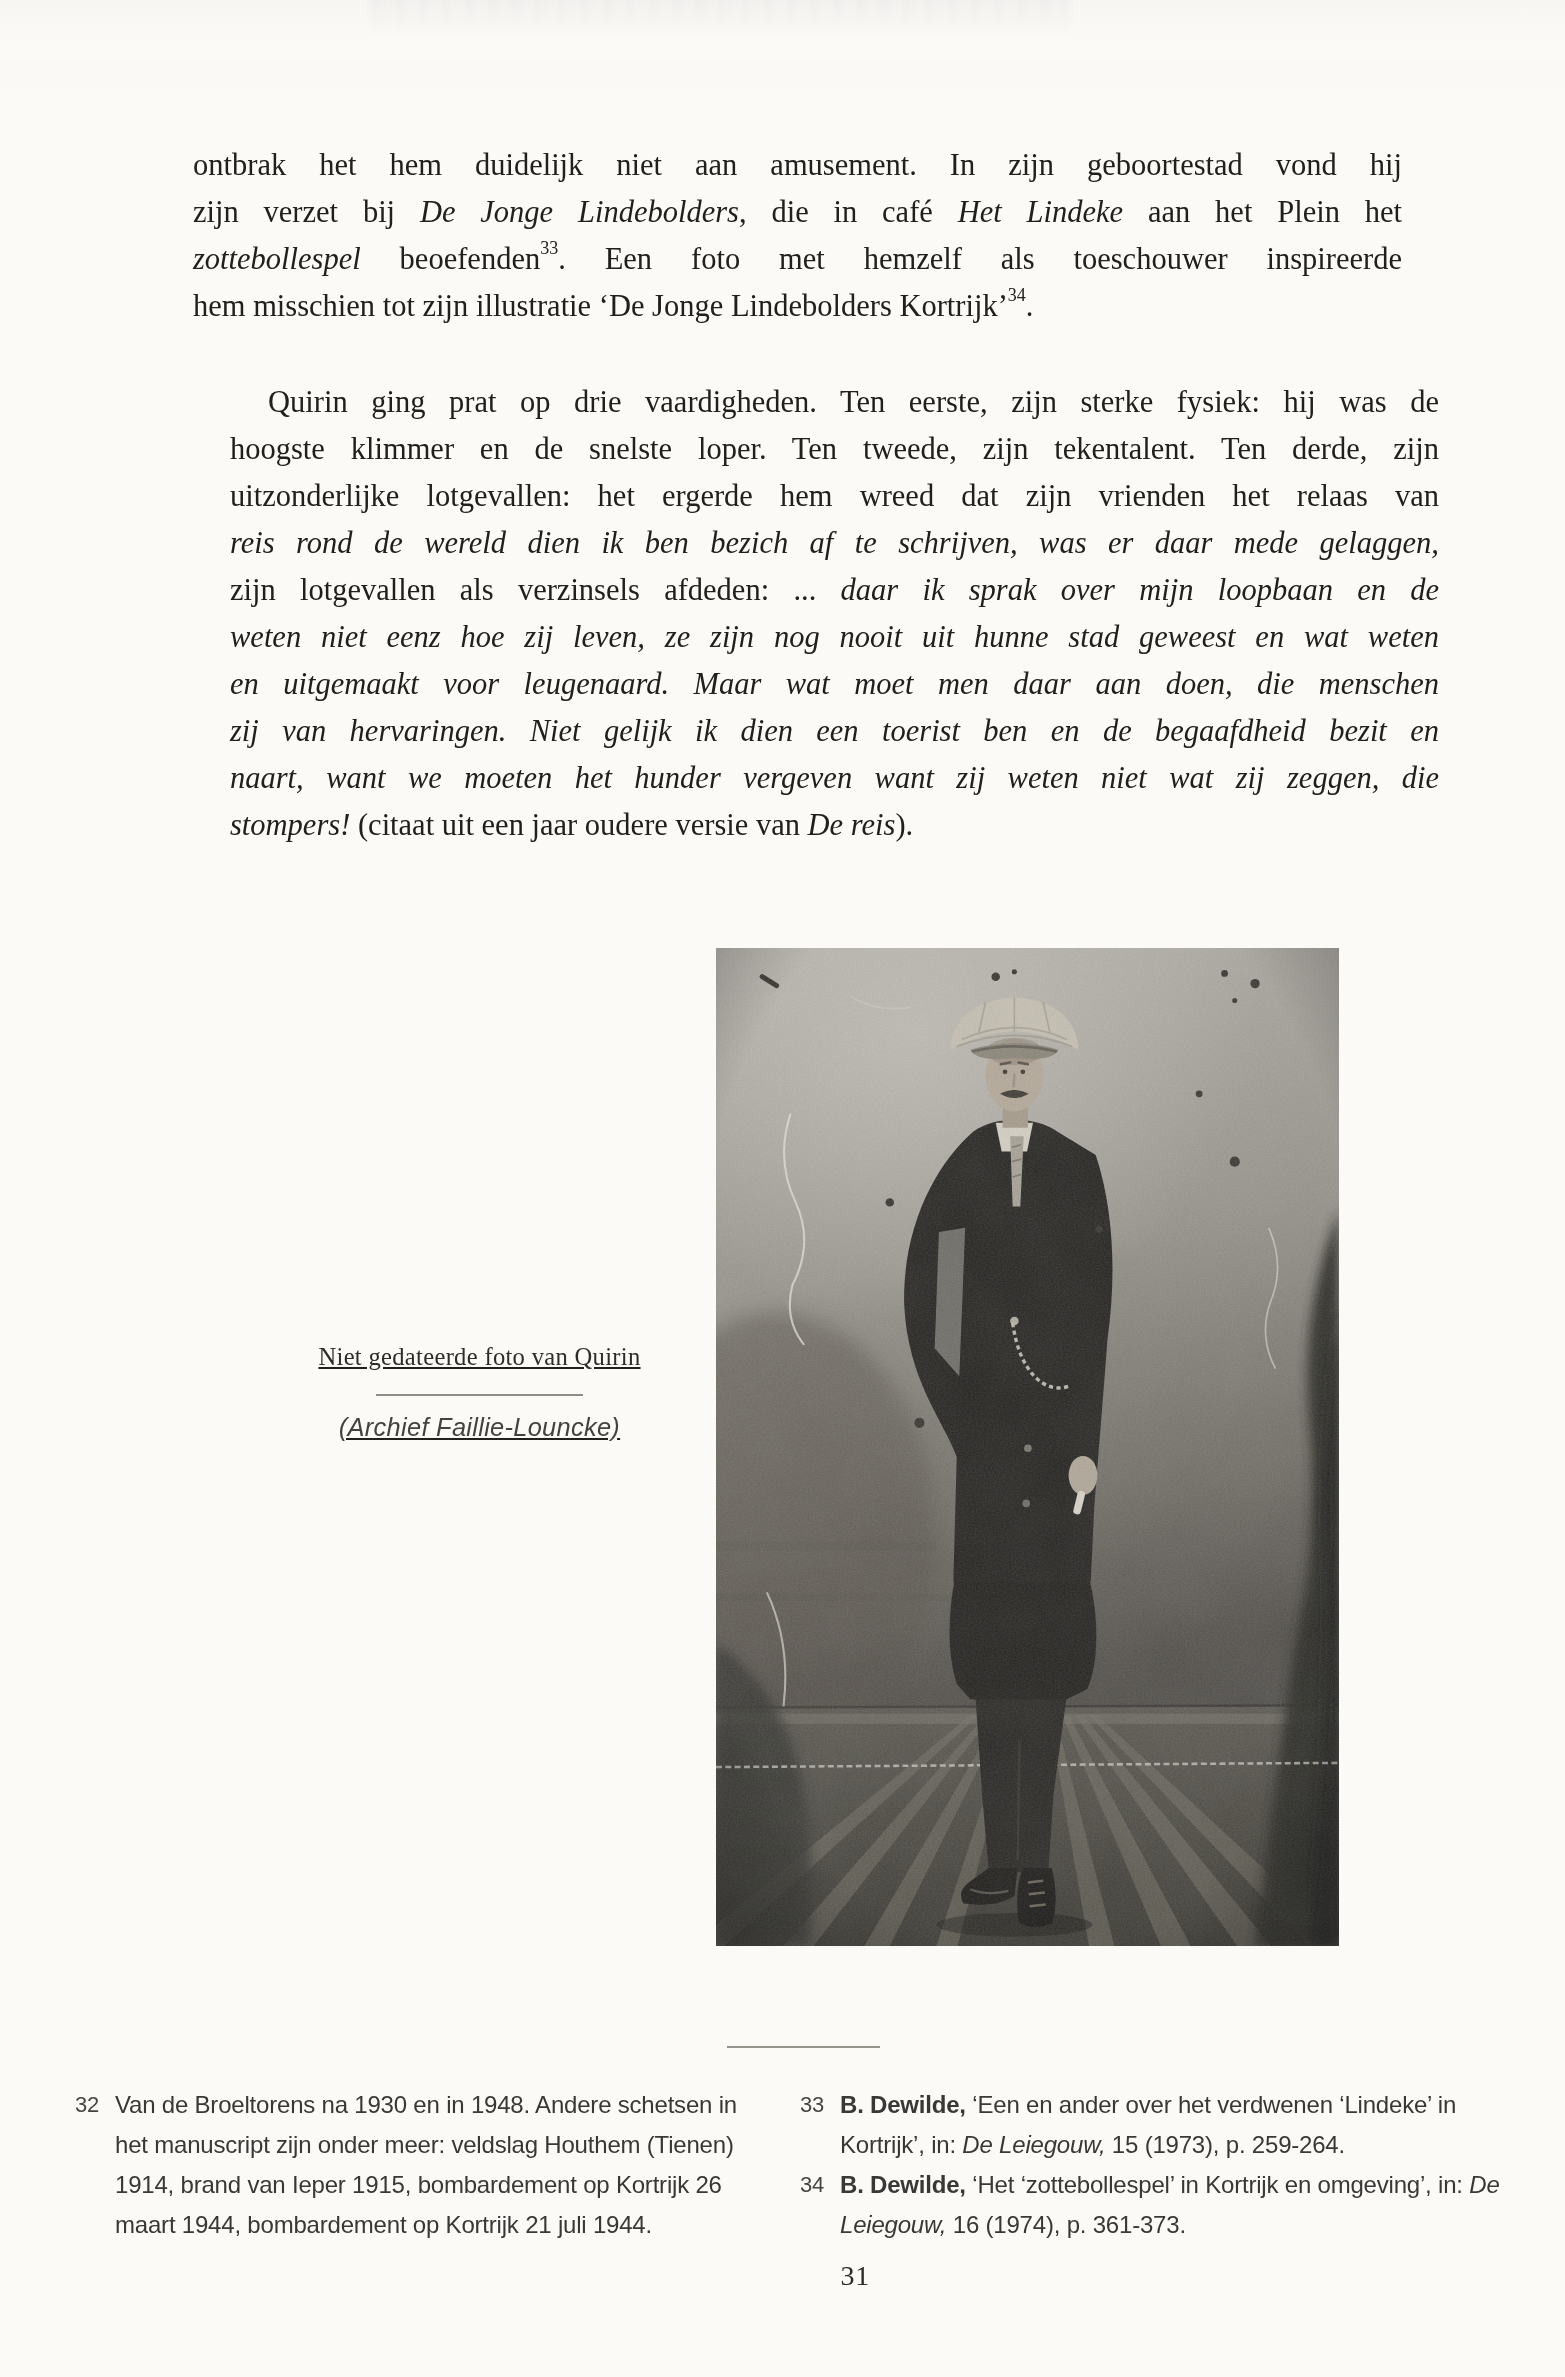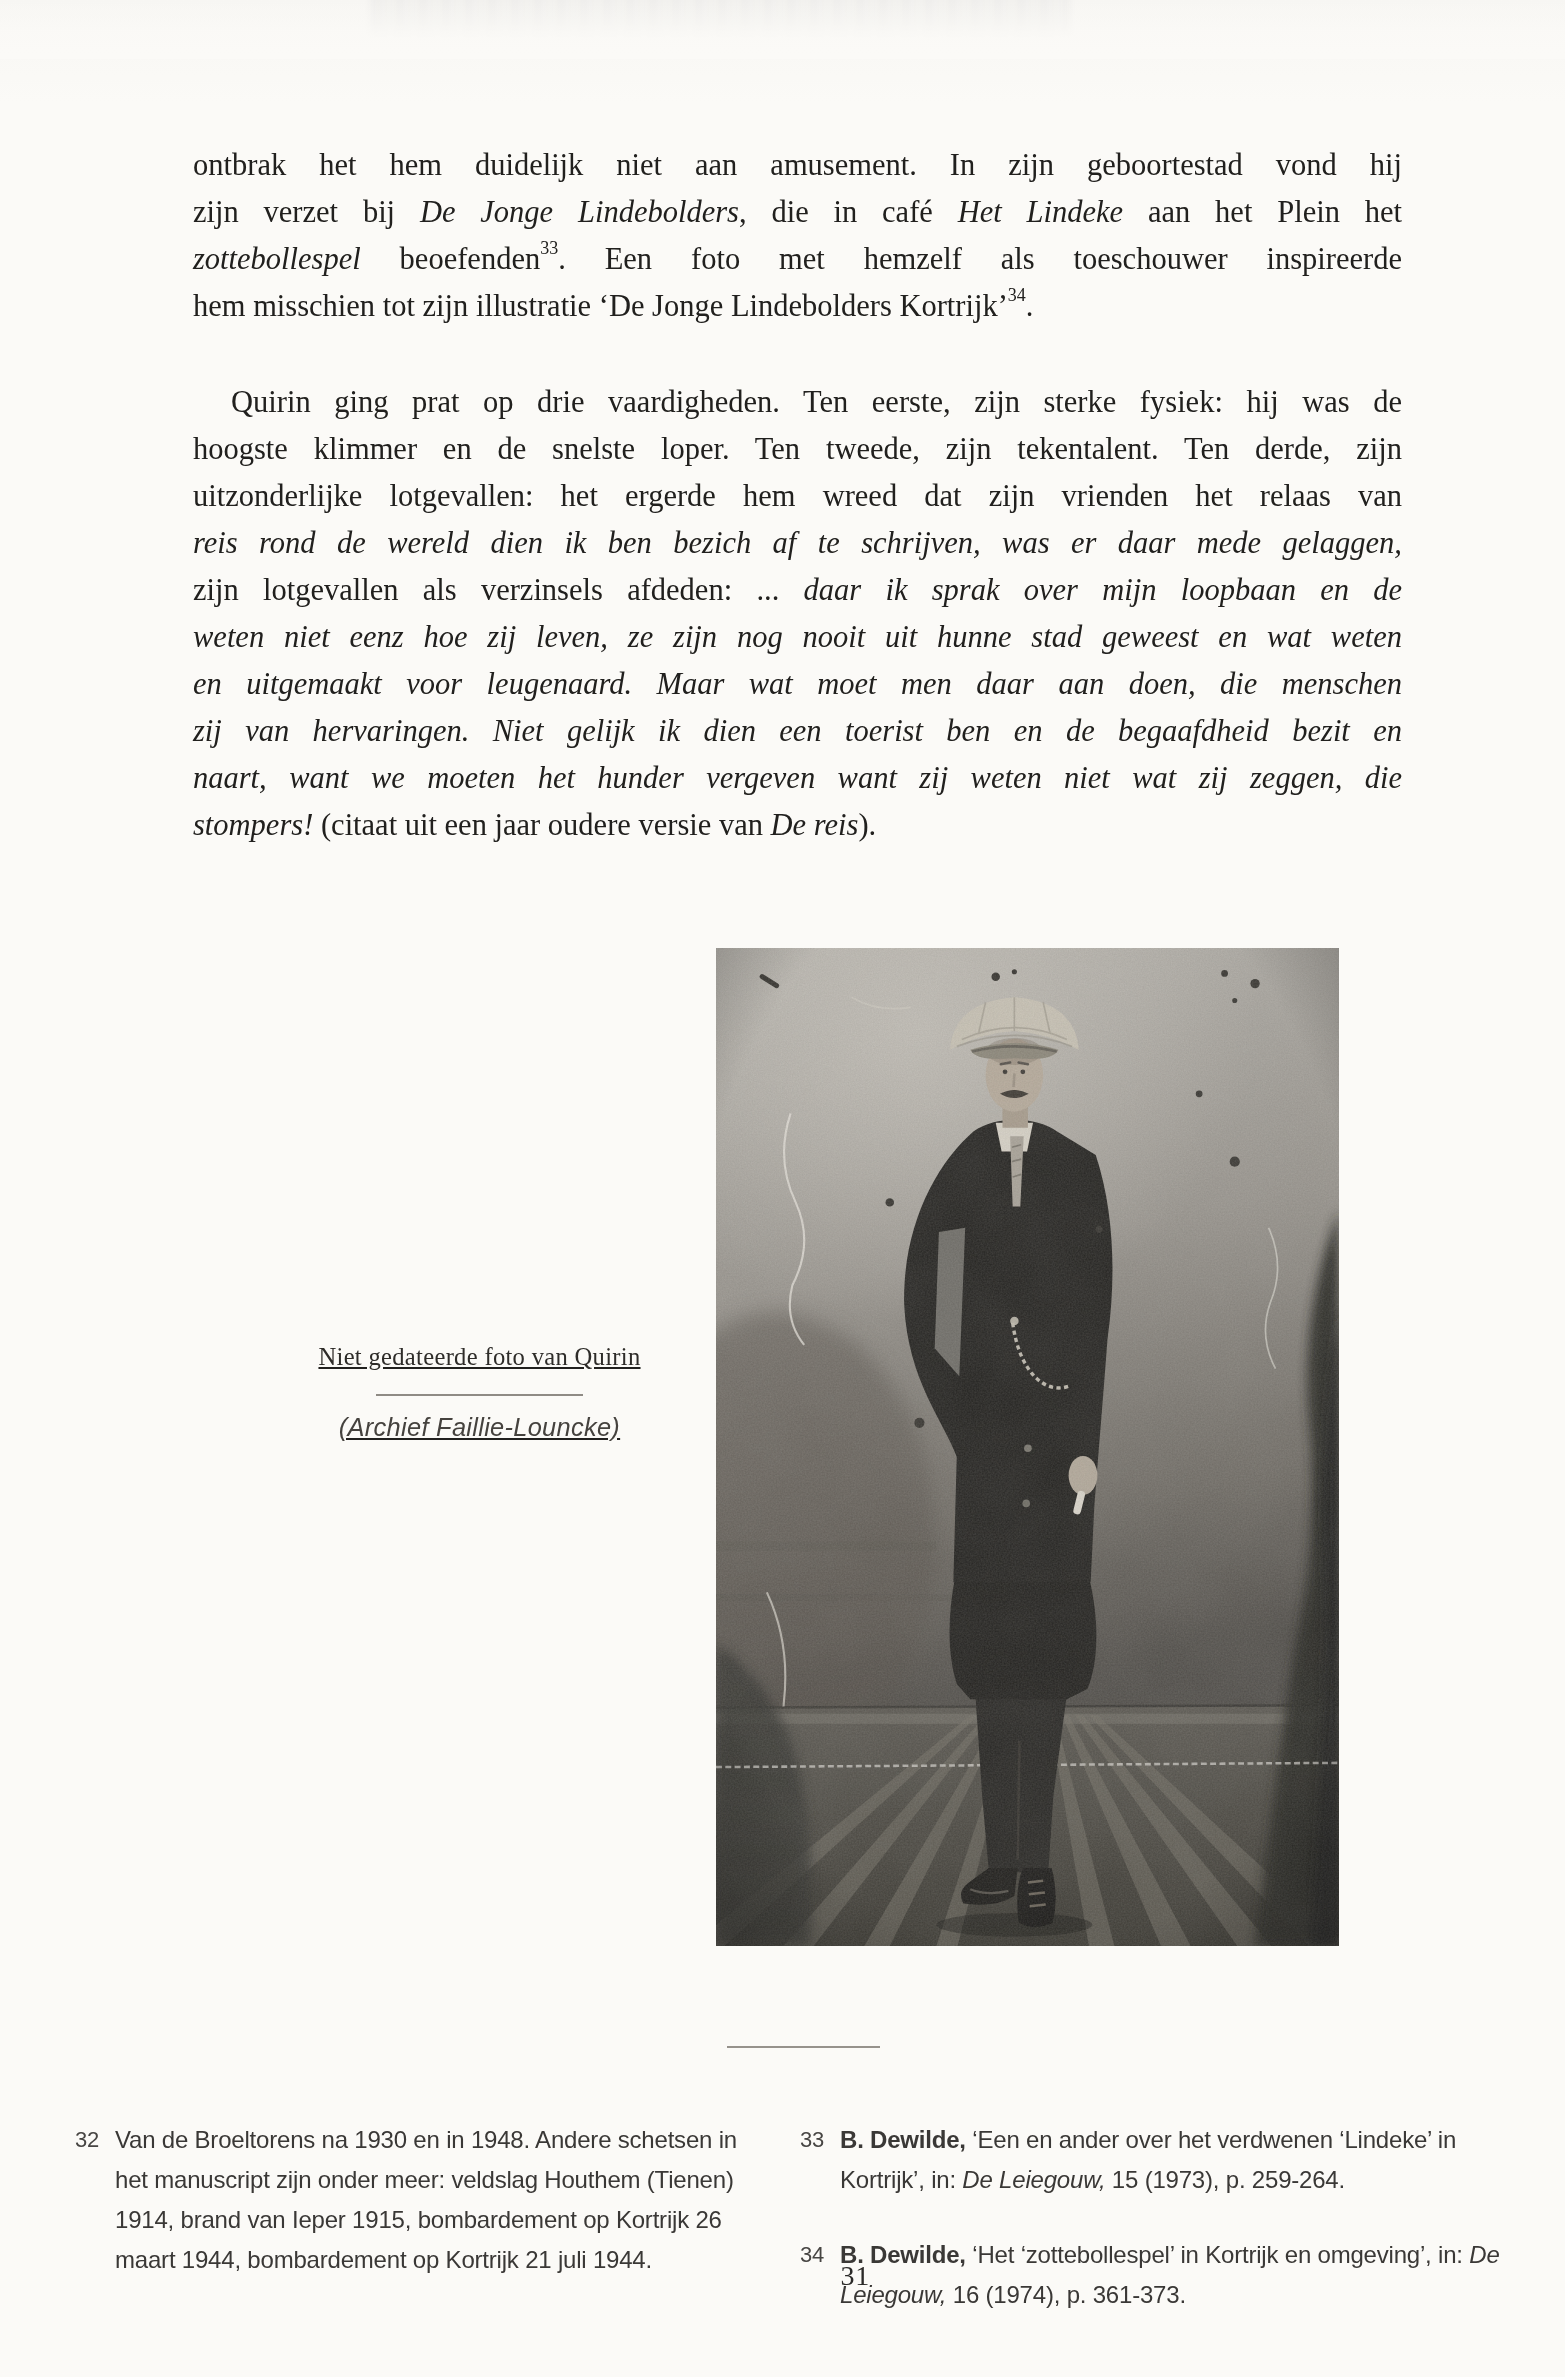--- a/index.html
+++ b/index.html
@@ -14,21 +14,21 @@
   .ghost{position:absolute;left:373px;top:-13.6px;width:695px;height:47px;
     background:repeating-linear-gradient(90deg,
       rgba(100,100,108,.20) 0 4.2px, rgba(165,165,172,.05) 4.2px 11px,
       rgba(118,118,126,.16) 11px 15.3px, rgba(205,205,210,.03) 15.3px 23px);
     filter:blur(4.2px); opacity:.6;}
   .ghost-fade{position:absolute;left:0;top:0;width:1565px;height:59px;
     background:linear-gradient(to bottom, rgba(251,250,247,0) 0%, rgba(251,250,247,.6) 45%, #fbfaf7 92%);}
 
   .para{position:absolute;left:193px;width:1209px;font-size:30.5px;line-height:47px;}
   .p1{top:142px;}
-  .p2{top:379px;}
+  .p2{top:379px;margin-left:37px;}
   .tl{text-align:justify;text-align-last:justify;}
   .tl.last{text-align-last:left;}
   .tl.indent{text-indent:38px;}
   .it{font-style:italic;}
   .bd{font-weight:bold;}
   sup{font-size:18px;line-height:0;vertical-align:15.3px;letter-spacing:0;}
 
   .photo{position:absolute;left:716px;top:948px;width:623px;height:998px;margin:0;}
   .photo svg{display:block;width:100%;height:100%;}
 
@@ -36,21 +36,21 @@
   .cap-title{font-size:24.6px;letter-spacing:0.3px;color:#2e2c29;}
   .cap-rule{width:207px;height:1.7px;background:#8f8b85;margin:23px auto 0;}
   .cap-credit{margin-top:17px;font-family:"Liberation Sans",sans-serif;font-style:italic;
     font-size:25.4px;color:#45423e;letter-spacing:0.3px;}
 
   .fn-divider{position:absolute;left:727px;top:2046px;width:153px;height:1.7px;background:#96928c;}
   .fncol{position:absolute;top:2085px;font-family:"Liberation Sans",sans-serif;
     font-size:24px;line-height:40px;color:#3a3836;letter-spacing:-0.2px;}
   .fnleft{left:75px;width:683px;}
   .fnright{left:800px;width:734px;}
-  .fnote{display:flex;align-items:flex-start;margin-top:35px;}
+  .fnote{display:flex;align-items:flex-start;}
   .fnum{width:40px;flex:none;font-size:22px;color:#474543;}
   .ftext{flex:1;}
 
   .pagenum{position:absolute;left:734px;top:2260px;width:136px;text-align:right;
     font-size:28px;color:#2b2a28;letter-spacing:0.8px;}
 </style>
 </head>
 <body>
 
 <div class="page">

